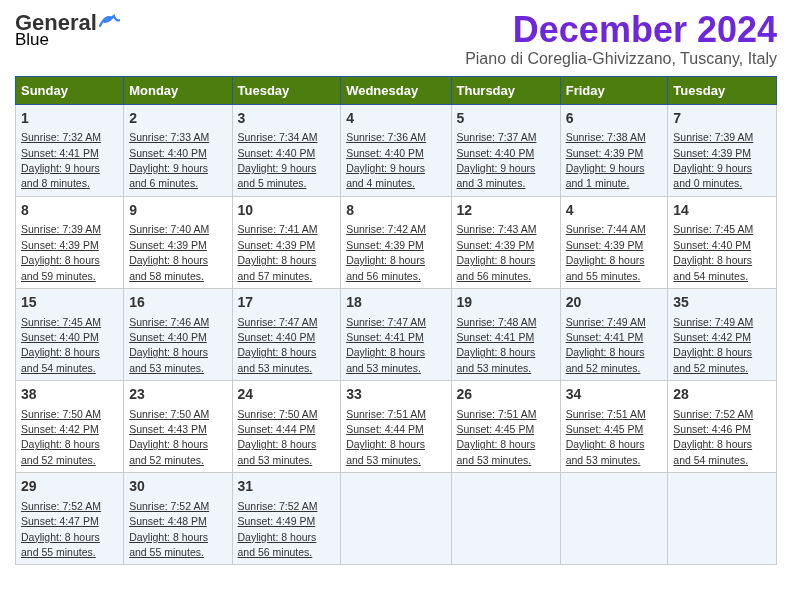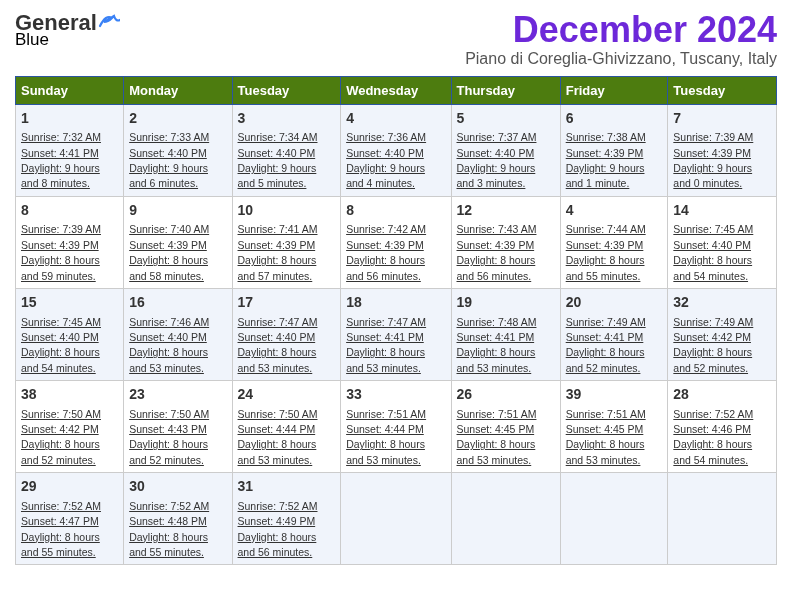--- a/index.html
+++ b/index.html
@@ -134,29 +134,29 @@
         <td><span class="day-number">4</span><span class="day-info">Sunrise: 7:44 AM<br>Sunset: 4:39 PM<br>Daylight: 8 hours<br>and 55 minutes.</span></td>
         <td><span class="day-number">14</span><span class="day-info">Sunrise: 7:45 AM<br>Sunset: 4:40 PM<br>Daylight: 8 hours<br>and 54 minutes.</span></td>
       </tr>
       <tr>
         <td><span class="day-number">15</span><span class="day-info">Sunrise: 7:45 AM<br>Sunset: 4:40 PM<br>Daylight: 8 hours<br>and 54 minutes.</span></td>
         <td><span class="day-number">16</span><span class="day-info">Sunrise: 7:46 AM<br>Sunset: 4:40 PM<br>Daylight: 8 hours<br>and 53 minutes.</span></td>
         <td><span class="day-number">17</span><span class="day-info">Sunrise: 7:47 AM<br>Sunset: 4:40 PM<br>Daylight: 8 hours<br>and 53 minutes.</span></td>
         <td><span class="day-number">18</span><span class="day-info">Sunrise: 7:47 AM<br>Sunset: 4:41 PM<br>Daylight: 8 hours<br>and 53 minutes.</span></td>
         <td><span class="day-number">19</span><span class="day-info">Sunrise: 7:48 AM<br>Sunset: 4:41 PM<br>Daylight: 8 hours<br>and 53 minutes.</span></td>
         <td><span class="day-number">20</span><span class="day-info">Sunrise: 7:49 AM<br>Sunset: 4:41 PM<br>Daylight: 8 hours<br>and 52 minutes.</span></td>
-        <td><span class="day-number">32</span><span class="day-info">Sunrise: 7:49 AM<br>Sunset: 4:42 PM<br>Daylight: 8 hours<br>and 52 minutes.</span></td>
+        <td><span class="day-number">35</span><span class="day-info">Sunrise: 7:49 AM<br>Sunset: 4:42 PM<br>Daylight: 8 hours<br>and 52 minutes.</span></td>
       </tr>
       <tr>
         <td><span class="day-number">38</span><span class="day-info">Sunrise: 7:50 AM<br>Sunset: 4:42 PM<br>Daylight: 8 hours<br>and 52 minutes.</span></td>
         <td><span class="day-number">23</span><span class="day-info">Sunrise: 7:50 AM<br>Sunset: 4:43 PM<br>Daylight: 8 hours<br>and 52 minutes.</span></td>
         <td><span class="day-number">24</span><span class="day-info">Sunrise: 7:50 AM<br>Sunset: 4:44 PM<br>Daylight: 8 hours<br>and 53 minutes.</span></td>
         <td><span class="day-number">33</span><span class="day-info">Sunrise: 7:51 AM<br>Sunset: 4:44 PM<br>Daylight: 8 hours<br>and 53 minutes.</span></td>
         <td><span class="day-number">26</span><span class="day-info">Sunrise: 7:51 AM<br>Sunset: 4:45 PM<br>Daylight: 8 hours<br>and 53 minutes.</span></td>
-        <td><span class="day-number">39</span><span class="day-info">Sunrise: 7:51 AM<br>Sunset: 4:45 PM<br>Daylight: 8 hours<br>and 53 minutes.</span></td>
+        <td><span class="day-number">34</span><span class="day-info">Sunrise: 7:51 AM<br>Sunset: 4:45 PM<br>Daylight: 8 hours<br>and 53 minutes.</span></td>
         <td><span class="day-number">28</span><span class="day-info">Sunrise: 7:52 AM<br>Sunset: 4:46 PM<br>Daylight: 8 hours<br>and 54 minutes.</span></td>
       </tr>
       <tr>
         <td><span class="day-number">29</span><span class="day-info">Sunrise: 7:52 AM<br>Sunset: 4:47 PM<br>Daylight: 8 hours<br>and 55 minutes.</span></td>
         <td><span class="day-number">30</span><span class="day-info">Sunrise: 7:52 AM<br>Sunset: 4:48 PM<br>Daylight: 8 hours<br>and 55 minutes.</span></td>
         <td><span class="day-number">31</span><span class="day-info">Sunrise: 7:52 AM<br>Sunset: 4:49 PM<br>Daylight: 8 hours<br>and 56 minutes.</span></td>
         <td class="empty-cell"></td>
         <td class="empty-cell"></td>
         <td class="empty-cell"></td>
         <td class="empty-cell"></td>

